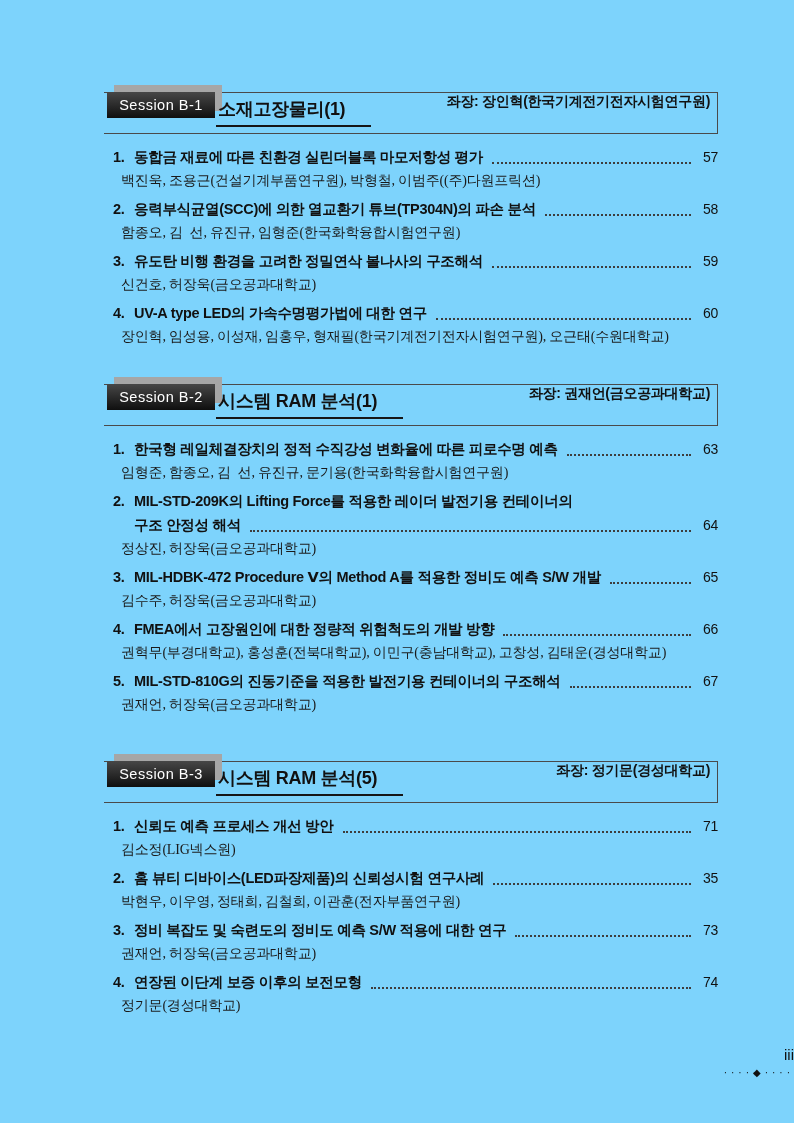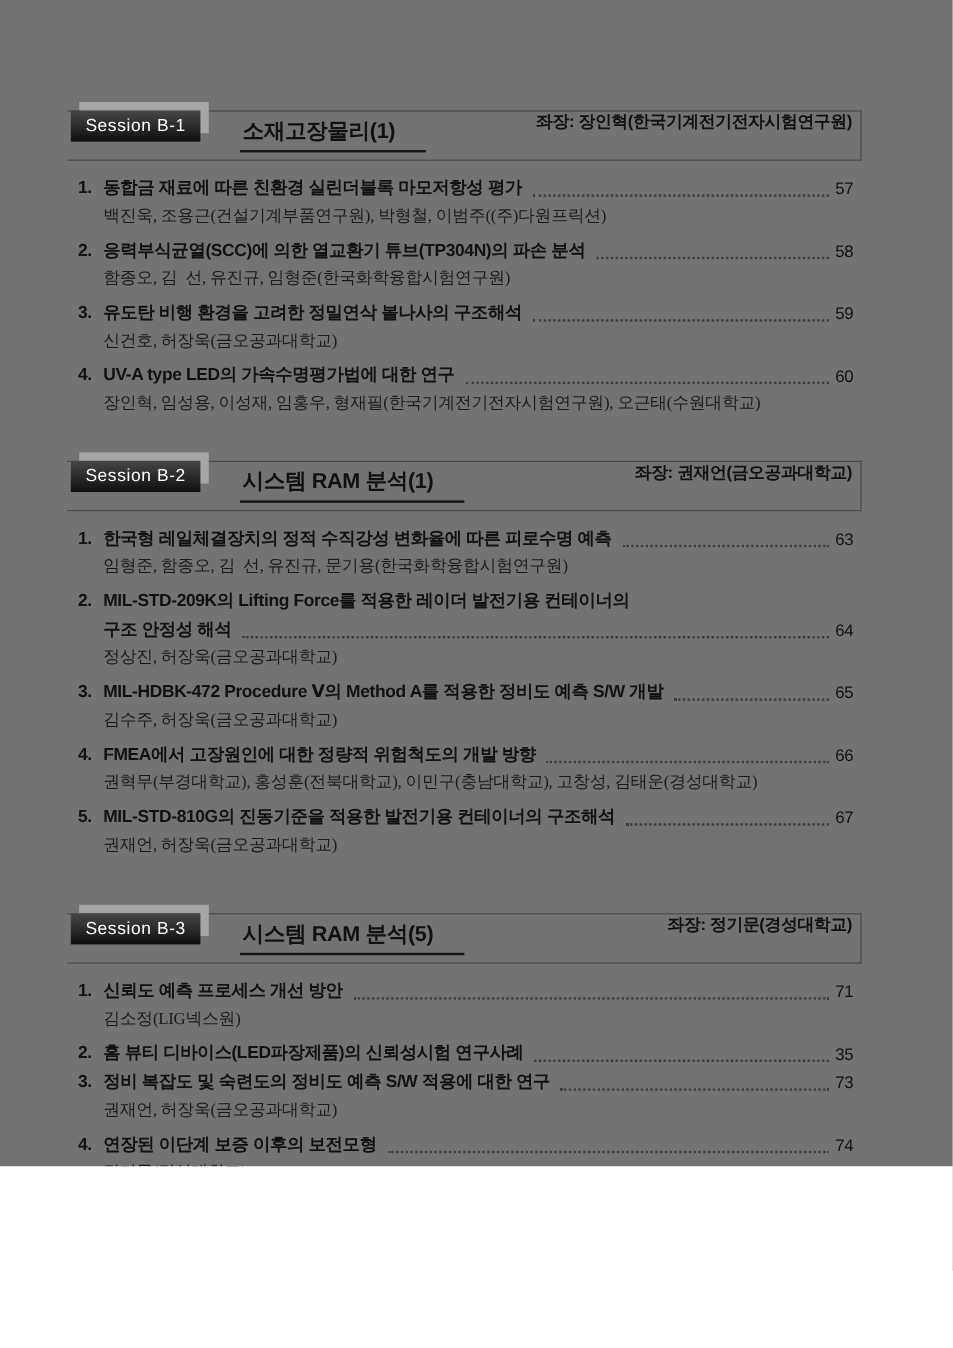--- a/index.html
+++ b/index.html
@@ -1,58 +1,58 @@
 <!DOCTYPE html>
 <html><head>
 <meta charset="utf-8">
 <style>
   html,body { margin:0; padding:0; background:#ffffff; }
   .page {
-    position:relative; width:794px; height:972px; box-sizing:border-box;
-    background:#737373; color:#111111;
+    position:relative; width:794px; height:1123px; box-sizing:border-box;
+    background:#7dd3fc; color:#111111;
     font-family:"Liberation Sans","DejaVu Sans",sans-serif;
-    padding:92px 76px 0 56px; overflow:hidden;
+    padding:92px 76px 0 104px; overflow:hidden;
   }
   
   .session-header {
     position:relative; height:40px; margin-bottom:13px;
     border-top:1.5px solid #4a4a4a; border-right:1.5px solid #4a4a4a;
     border-bottom:1.5px solid #4a4a4a;
   }
   .badge-wrap { position:absolute; left:3px; top:-1px; width:108px; height:26px; }
   .badge-shadow { position:absolute; left:7px; top:-7px; width:108px; height:26px; background:#a6a6a6; }
   .badge-label {
     position:absolute; left:0; top:0; width:108px; height:26px;
     background:linear-gradient(180deg,#474747,#0f0f0f); color:#ffffff;
     font-size:14.5px; line-height:26px; text-align:center; letter-spacing:0.5px;
   }
   .session-title {
     position:absolute; left:112px; top:4px; white-space:nowrap;
     font-size:18px; font-weight:bold; letter-spacing:-0.3px;
-    padding:0 26px 4px 2px; border-bottom:2.5px solid #161616;margin-left:32px;
+    padding:0 26px 4px 2px; border-bottom:2.5px solid #161616;
   }
   .session-chair {
     position:absolute; right:7px; top:0; white-space:nowrap;
     font-size:14px; font-weight:bold; letter-spacing:-0.3px;
   }
   
   .items { padding-left:9px; }
   .t-row { display:flex; align-items:flex-end; line-height:21px; margin-bottom:3px;
            font-size:14.5px; font-weight:bold; letter-spacing:-0.3px; }
   .t-row1 { margin-bottom:3px; }
   .t-row2 { margin-left:21px; }
   .no { flex:none; width:21px; }
   .t-text { white-space:nowrap; }
   .leader { flex:1 1 auto; min-width:14px; border-bottom:2.2px dotted #3d3d3d;
             margin:0 5px 4px 9px; align-self:flex-end; height:0; }
-  .pg { flex:none; min-width:22px; text-align:left; font-weight:normal; font-size:14px; }
+  .pg { flex:none; min-width:22px; text-align:right; font-weight:normal; font-size:14px; }
   .authors {
     font-family:"Liberation Serif","DejaVu Serif",serif;
     font-size:14px; line-height:19px; color:#1a1a1a; letter-spacing:-0.2px;
-    margin:0 0 9px 21px;
+    margin:0 0 9px 8px;
   }
   .item:last-child .authors { margin-bottom:0; }
   .session:nth-child(2) { margin-top:38px; }
   .session:nth-child(3) { margin-top:47px; }
   
   .footer { position:absolute; left:0; right:0; top:1026px; text-align:right;margin-top:20px; }
   .footer-num { font-size:15px; line-height:18px; color:#111; }
   .footer-orn { font-size:10px; letter-spacing:4px; margin-top:3px; color:#111; }
 </style>
 </head>
@@ -209,20 +209,21 @@
   </div>
 
   <div class="item">
     <div class="t-row t-row1">
       <span class="no">2.</span>
       <span class="t-text">홈 뷰티 디바이스(LED파장제품)의 신뢰성시험 연구사례</span>
       <span class="leader"></span>
       <span class="pg">35</span>
     </div>
 
+    <div class="authors">박현우, 이우영, 정태희, 김철희, 이관훈(전자부품연구원)</div>
   </div>
 
   <div class="item">
     <div class="t-row t-row1">
       <span class="no">3.</span>
       <span class="t-text">정비 복잡도 및 숙련도의 정비도 예측 S/W 적용에 대한 연구</span>
       <span class="leader"></span>
       <span class="pg">73</span>
     </div>
 

